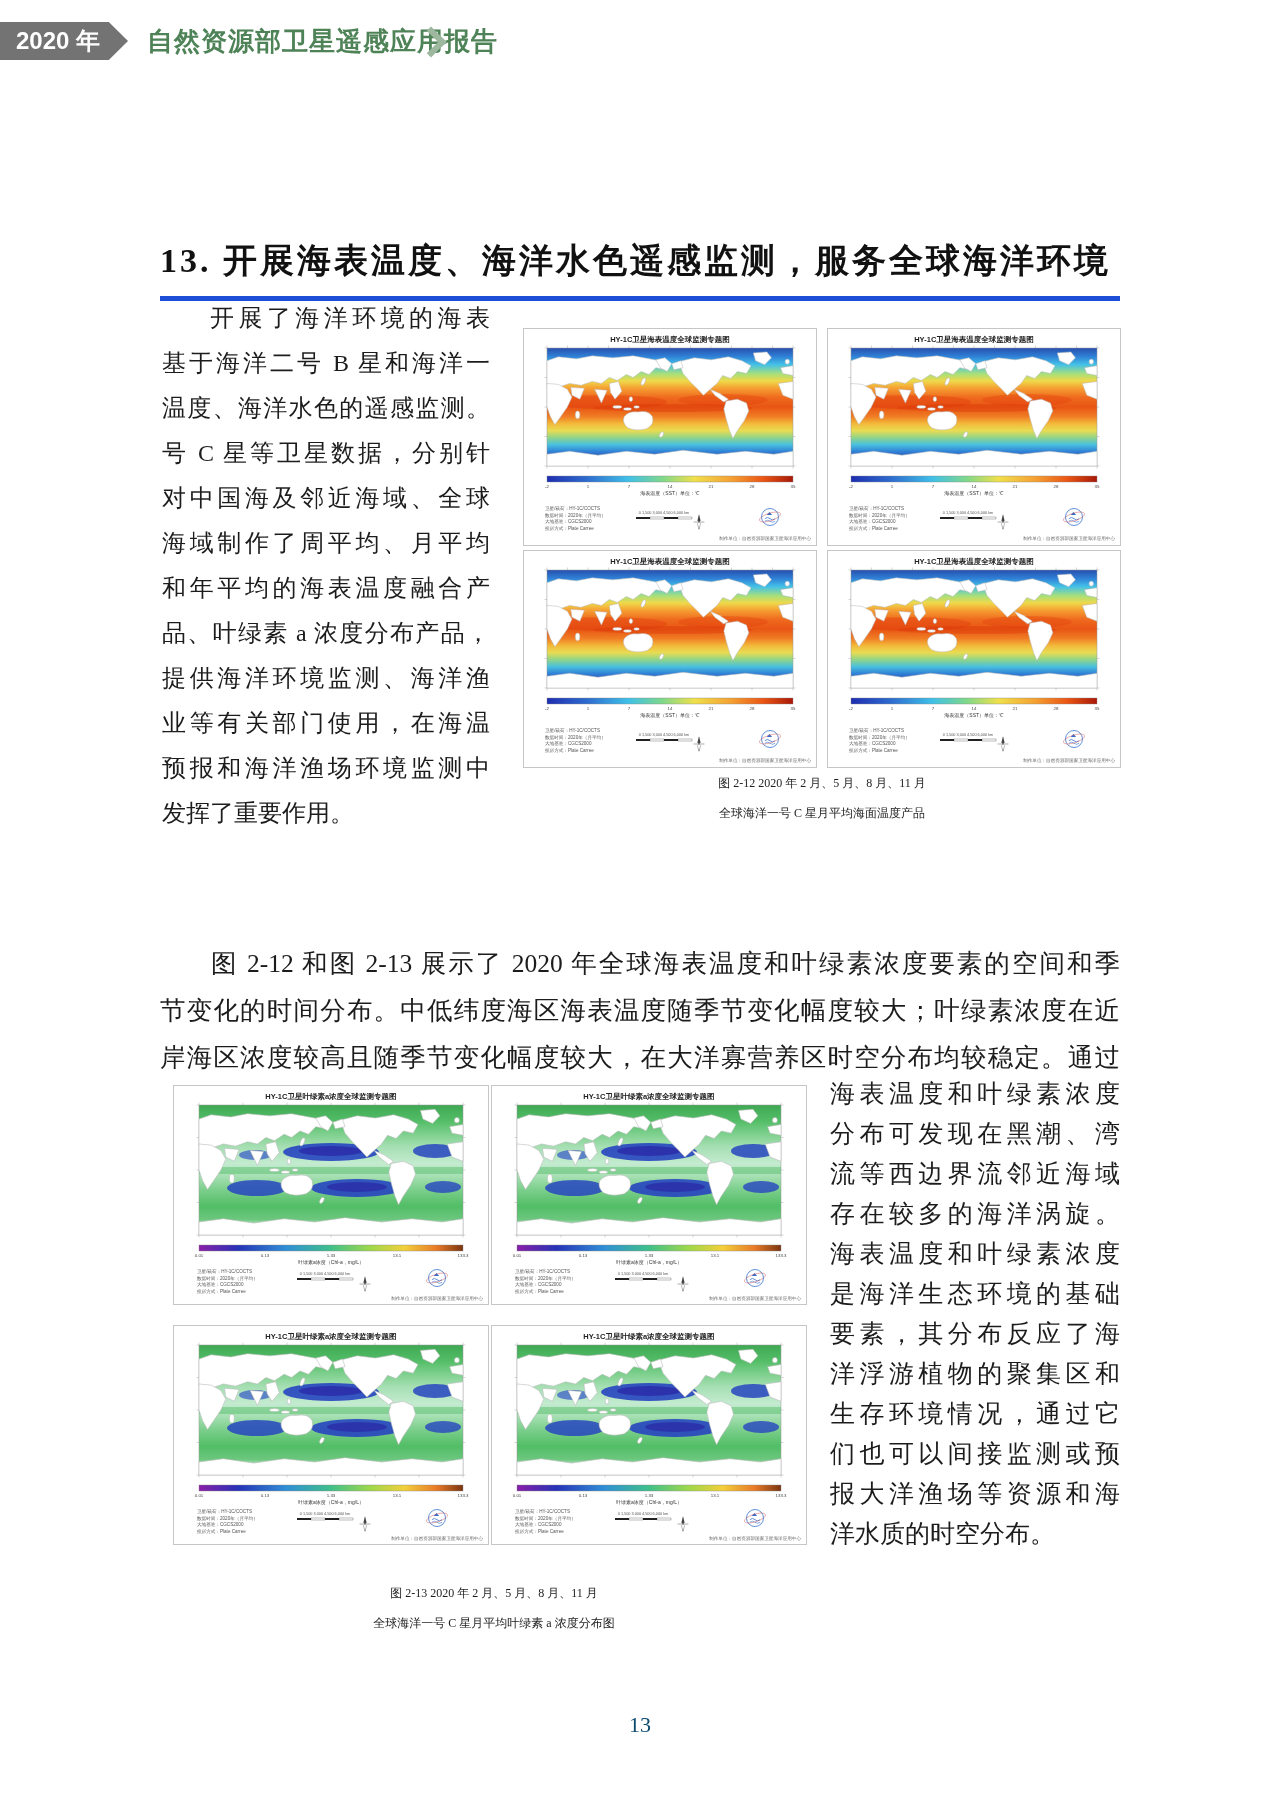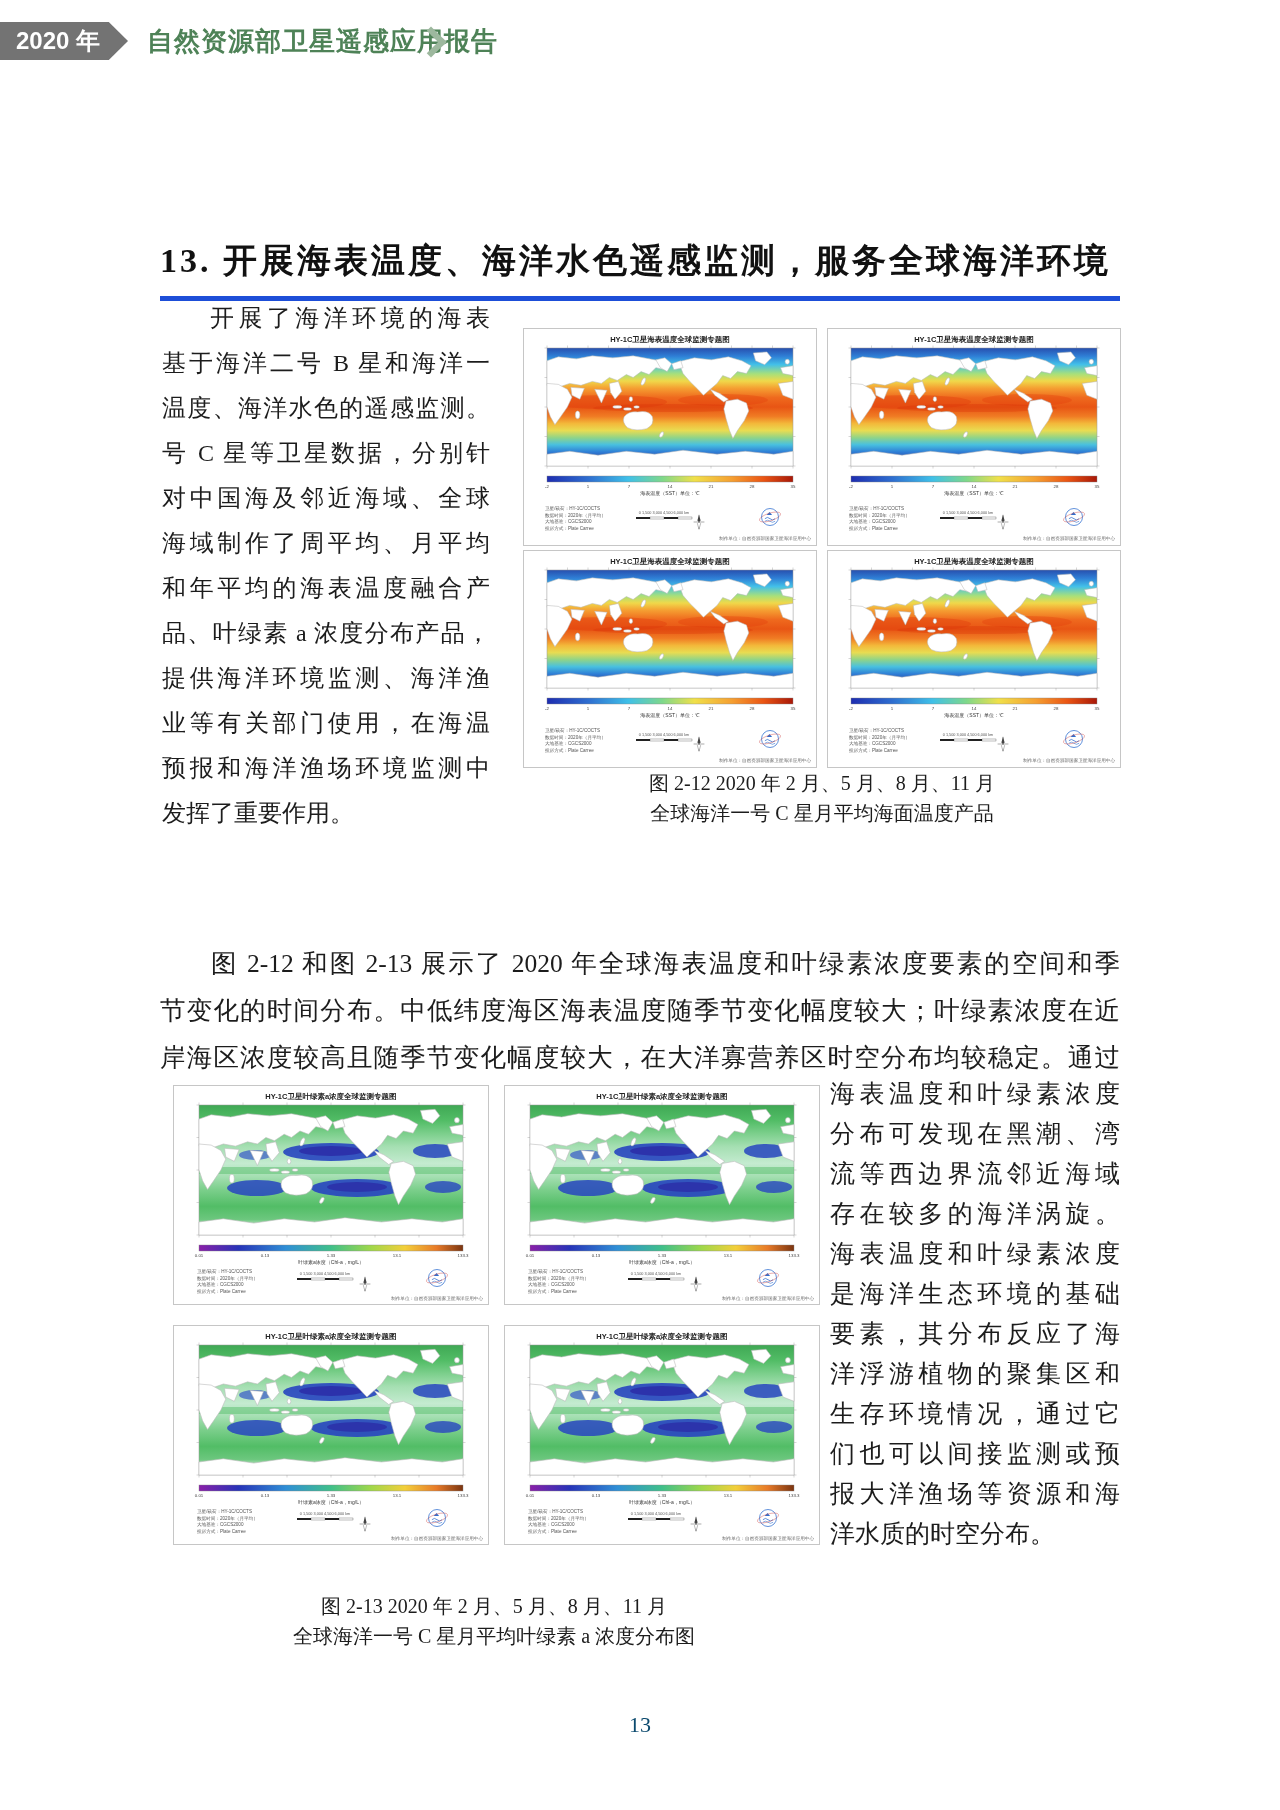--- a/index.html
+++ b/index.html
@@ -34,26 +34,26 @@
   
   .intro{left:162px;top:296px;width:328px;font-size:24px;line-height:45px;}
   .para2{left:160px;top:940px;width:960px;font-size:25.5px;line-height:47px;}
   .side{left:830px;top:1074px;width:290px;font-size:25px;line-height:40px;}
   .tline{text-align:justify;text-align-last:justify;}
   .tline.indent{text-indent:2em;}
   .tline.endline{text-align-last:left;}
   
   .fig-grid{display:grid;}
   .fig212{left:523px;top:328px;width:598px;grid-template-columns:294px 294px;grid-auto-rows:218px;gap:4px 10px;}
-  .fig213{left:173px;top:1085px;width:670px;grid-template-columns:316px 316px;grid-auto-rows:220px;gap:20px 15px;}
+  .fig213{left:173px;top:1085px;width:670px;grid-template-columns:316px 316px;grid-auto-rows:220px;gap:20px 2px;}
   .panel{position:relative;background:#15803d;}
   .panel svg{display:block;width:100%;height:100%;}
-  .caption{ text-align:center;font-size:20px;line-height:30px;color:#1c1c1c;font-family:Liberation Serif, serif;}
+  .caption{ text-align:center;font-size:12px;line-height:30px;color:#1c1c1c;font-family:Liberation Serif, serif;}
   .cap212{left:523px;top:768px;width:598px;}
-  .cap213{left:173px;top:1578px;width:642px;margin-top:13px;}
+  .cap213{left:173px;top:1578px;width:642px;}
   .pagenum{left:0;top:1712px;width:1280px;text-align:center;font-size:22px;color:#0c4a6e;}
   
   .t-title{font-family:"Liberation Sans",sans-serif;font-weight:bold;font-size:7.5px;fill:#222;text-anchor:middle;}
   .t-tick{font-family:"Liberation Sans",sans-serif;font-size:4.4px;fill:#444;text-anchor:middle;}
   .t-lab{font-family:"Liberation Sans",sans-serif;font-size:5px;fill:#333;text-anchor:middle;}
   .t-meta{font-family:"Liberation Sans",sans-serif;font-size:4.6px;fill:#555;}
   .t-scale{font-family:"Liberation Sans",sans-serif;font-size:3.8px;fill:#555;text-anchor:middle;}
   .t-maker{text-anchor:end;fill:#666;}
 </style>
 </head>

